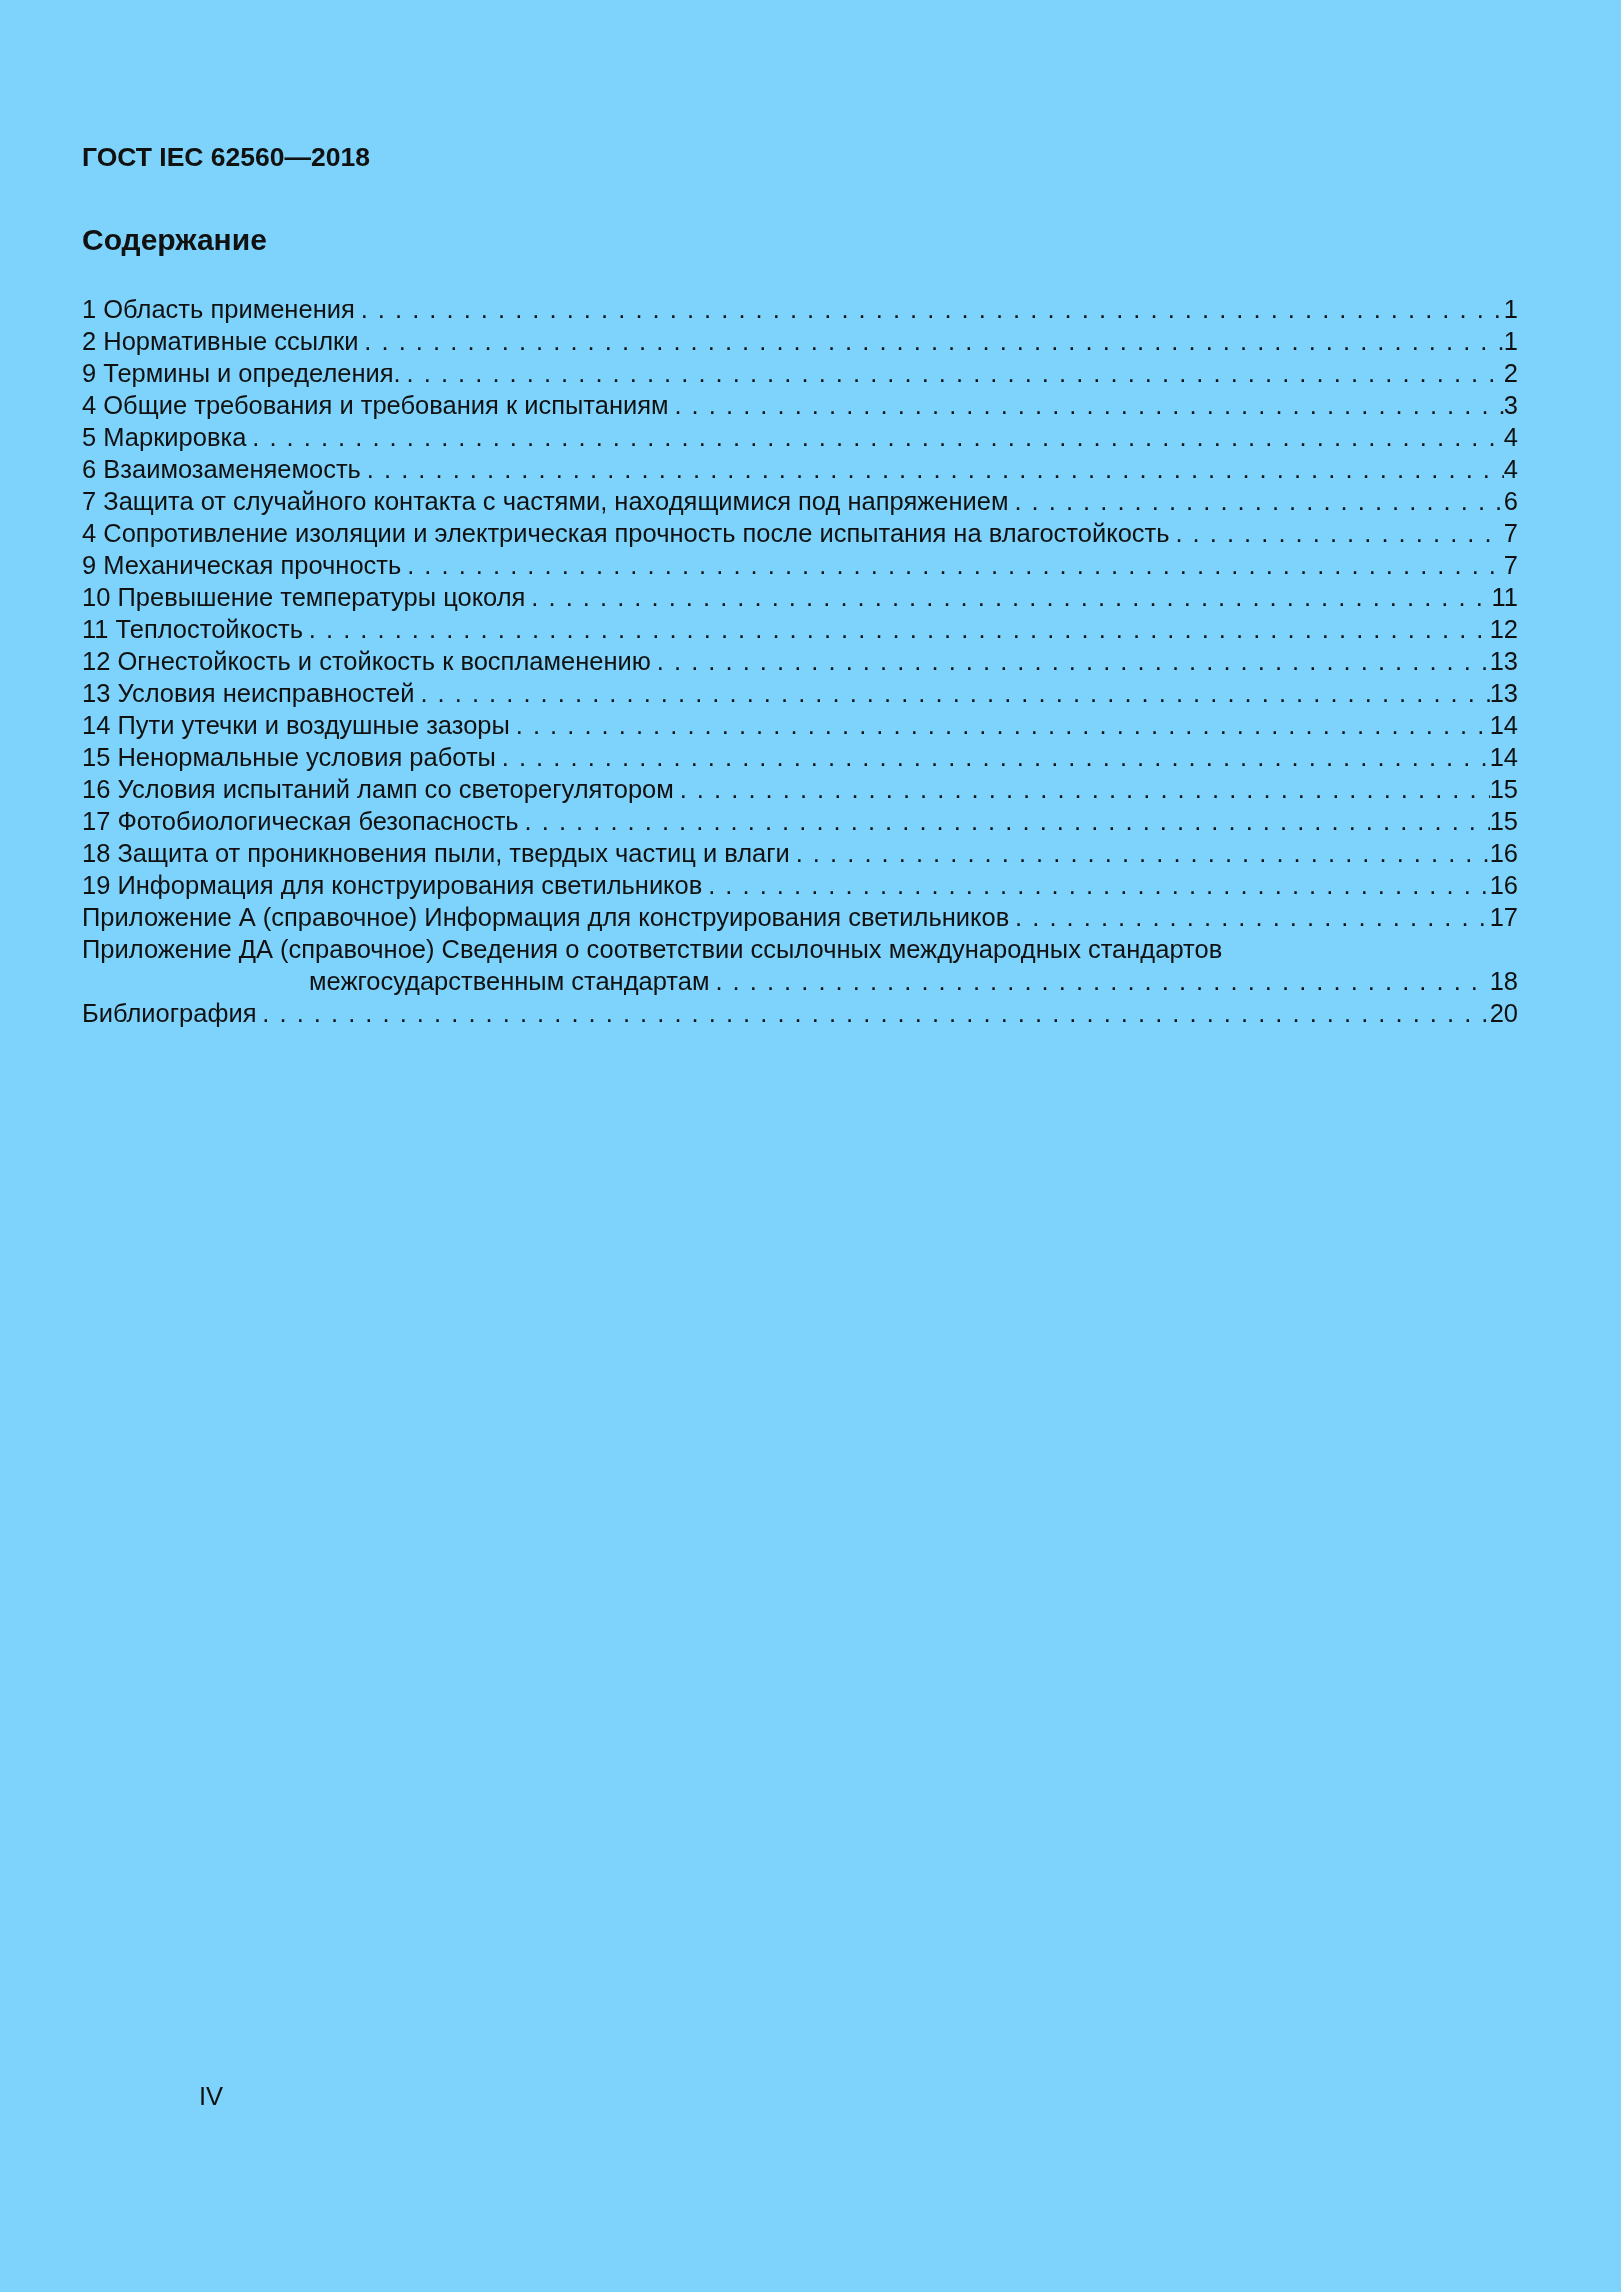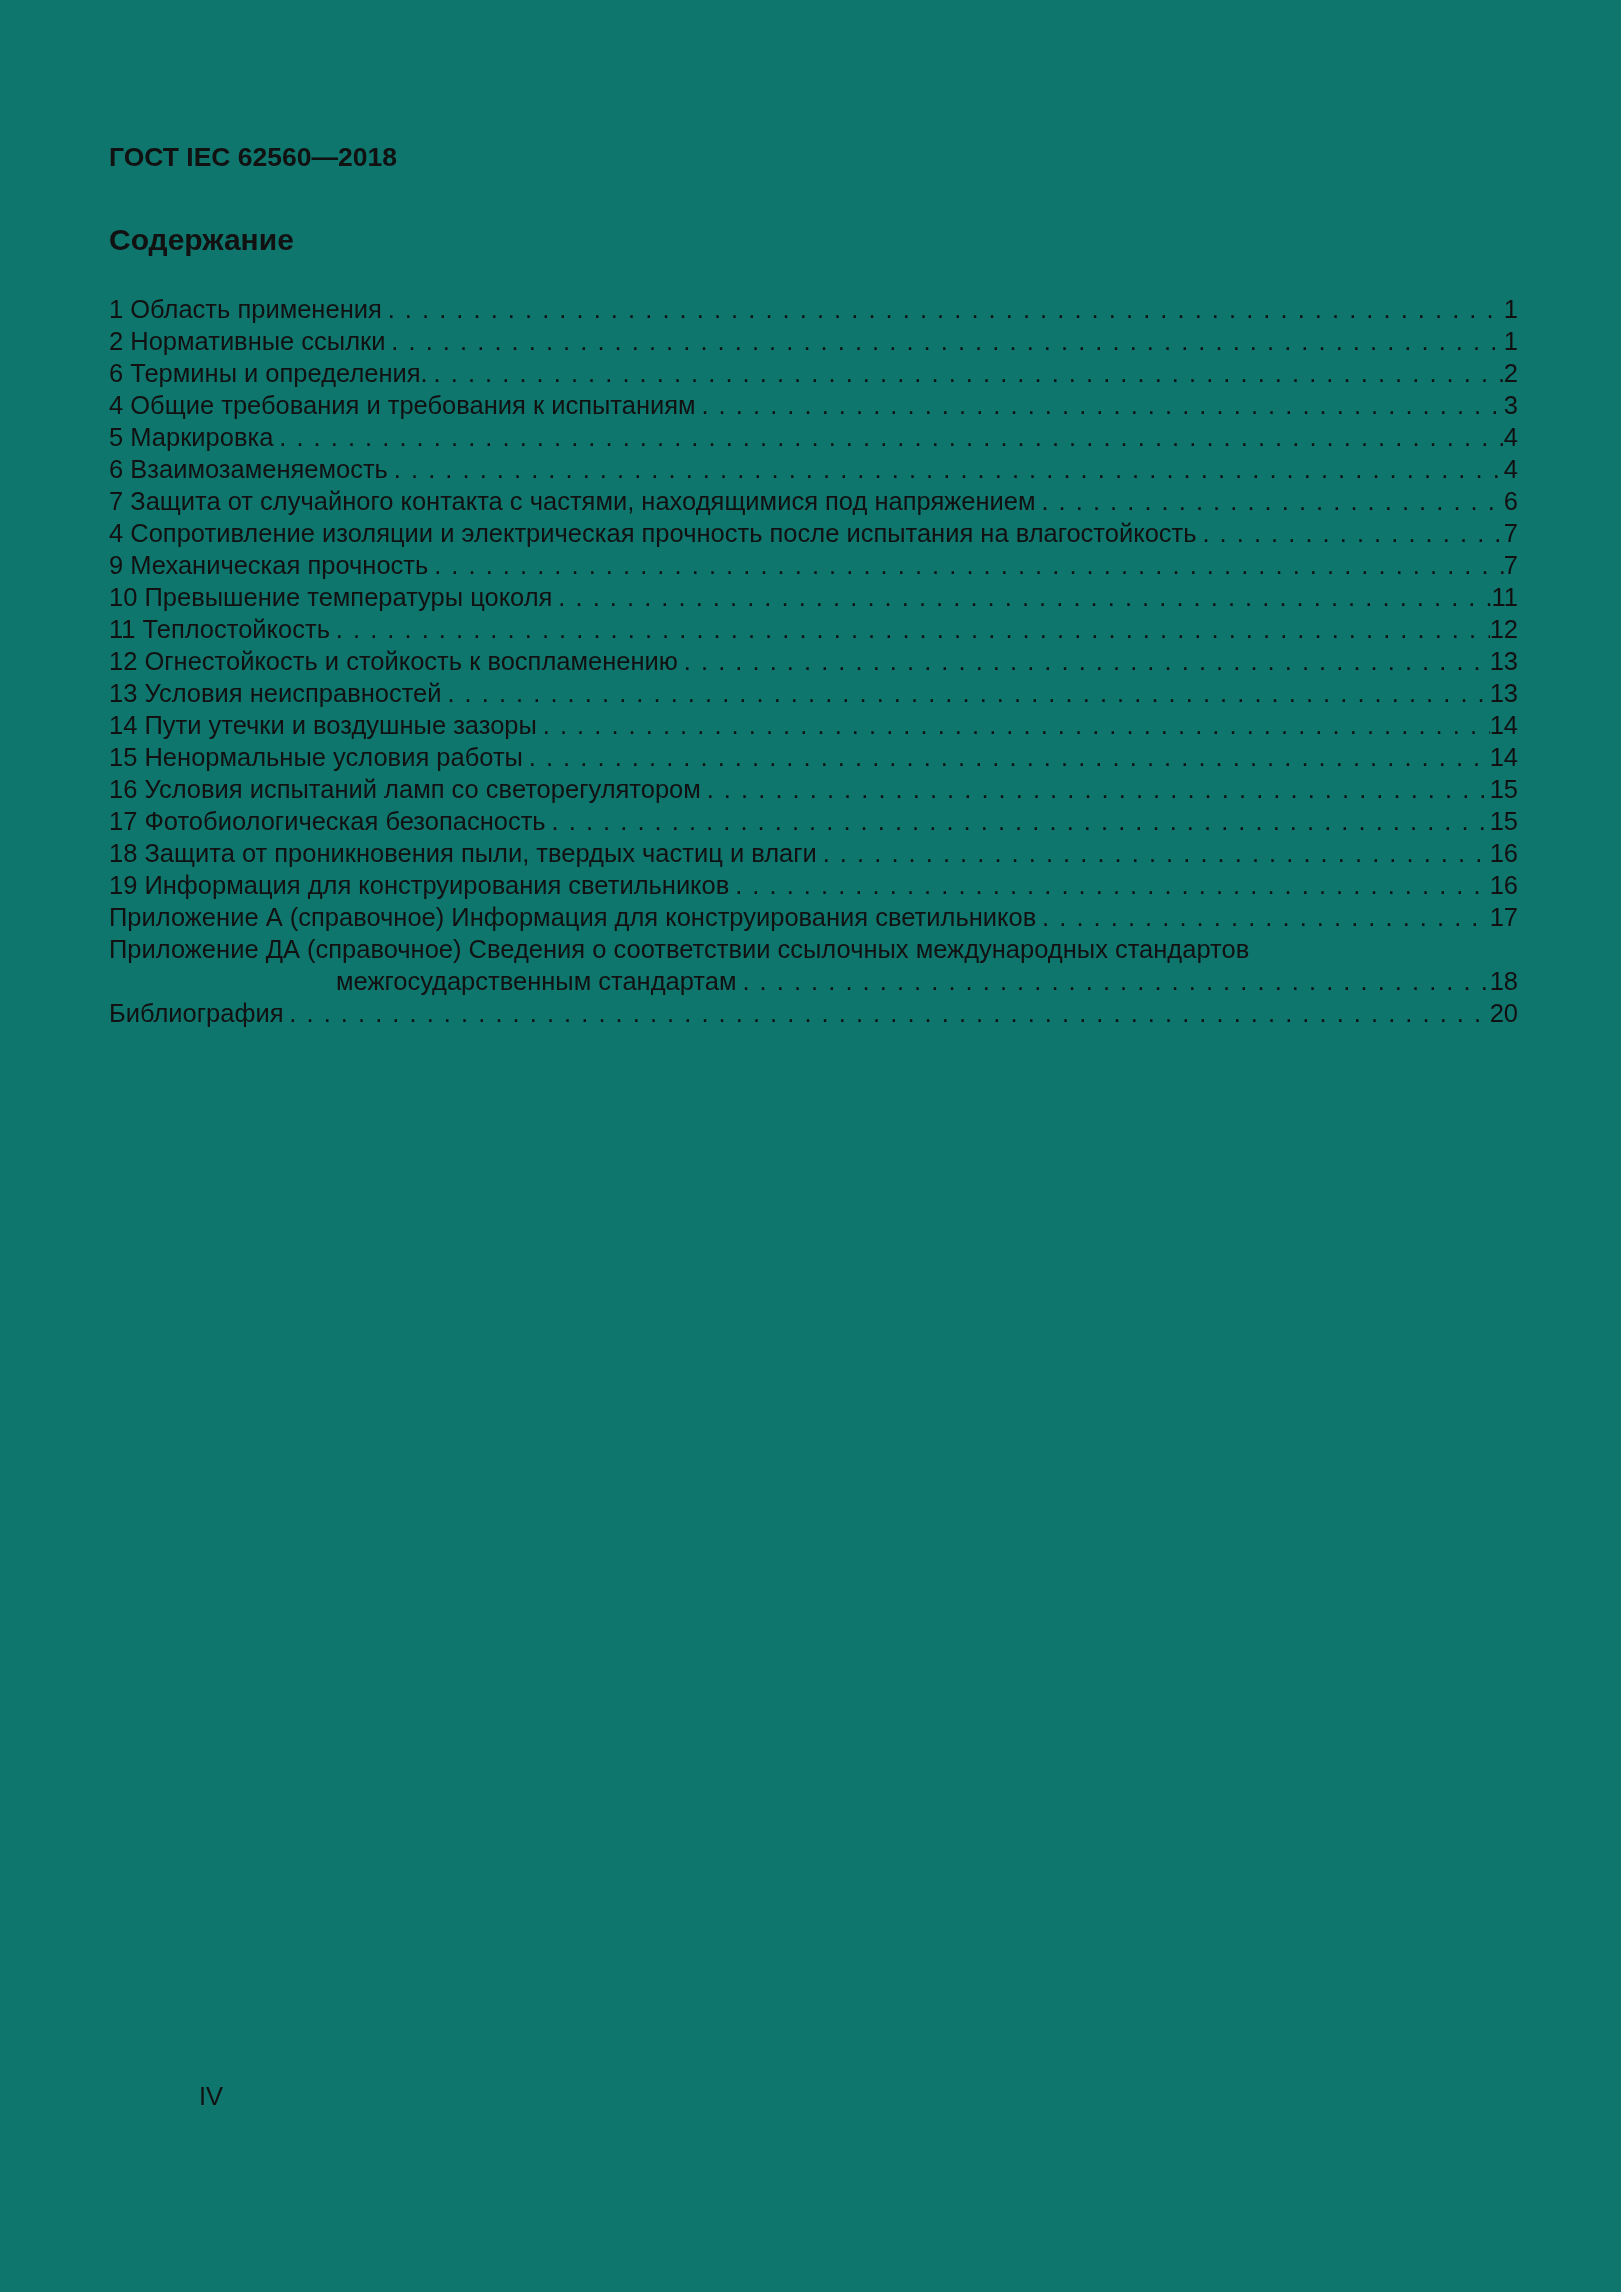--- a/index.html
+++ b/index.html
@@ -3,24 +3,24 @@
 <meta charset="utf-8">
 <style>
   html, body {
     margin: 0;
     padding: 0;
     background: #ffffff;
   }
   .page {
     width: 1621px;
     height: 2293px;
-    background: #0f766e;
+    background: #7dd3fc;
     position: relative;
     box-sizing: border-box;
-    padding: 143px 103px 0 109px;
+    padding: 143px 103px 0 82px;
     color: #111111;
     font-family: "Liberation Sans", sans-serif;
   }
   .doc-header {
     font-weight: bold;
     font-size: 26.5px;
     line-height: 29px;
   }
   .toc-title {
     font-weight: bold;
@@ -82,21 +82,21 @@
         <span class="toc-label">1 Область применения</span>
         <span class="toc-dots">. . . . . . . . . . . . . . . . . . . . . . . . . . . . . . . . . . . . . . . . . . . . . . . . . . . . . . . . . . . . . . . . . . . . . . . . . . . . . . . . . . . . . . . . . . . . . . . . . . . . . . . . . . . . . . . . . . . . . . . . . . . . . . . . . . . . . . . . . . . . . . . . . . . . . . . . . . . . . . . . </span>
         <span class="toc-page">1</span>
       </div>
       <div class="toc-row">
         <span class="toc-label">2 Нормативные ссылки</span>
         <span class="toc-dots">. . . . . . . . . . . . . . . . . . . . . . . . . . . . . . . . . . . . . . . . . . . . . . . . . . . . . . . . . . . . . . . . . . . . . . . . . . . . . . . . . . . . . . . . . . . . . . . . . . . . . . . . . . . . . . . . . . . . . . . . . . . . . . . . . . . . . . . . . . . . . . . . . . . . . . . . . . . . . . . . </span>
         <span class="toc-page">1</span>
       </div>
       <div class="toc-row">
-        <span class="toc-label">6 Термины и определения.</span>
+        <span class="toc-label">9 Термины и определения.</span>
         <span class="toc-dots">. . . . . . . . . . . . . . . . . . . . . . . . . . . . . . . . . . . . . . . . . . . . . . . . . . . . . . . . . . . . . . . . . . . . . . . . . . . . . . . . . . . . . . . . . . . . . . . . . . . . . . . . . . . . . . . . . . . . . . . . . . . . . . . . . . . . . . . . . . . . . . . . . . . . . . . . . . . . . . . . </span>
         <span class="toc-page">2</span>
       </div>
       <div class="toc-row">
         <span class="toc-label">4 Общие требования и требования к испытаниям</span>
         <span class="toc-dots">. . . . . . . . . . . . . . . . . . . . . . . . . . . . . . . . . . . . . . . . . . . . . . . . . . . . . . . . . . . . . . . . . . . . . . . . . . . . . . . . . . . . . . . . . . . . . . . . . . . . . . . . . . . . . . . . . . . . . . . . . . . . . . . . . . . . . . . . . . . . . . . . . . . . . . . . . . . . . . . . </span>
         <span class="toc-page">3</span>
       </div>
       <div class="toc-row">
         <span class="toc-label">5 Маркировка</span>

